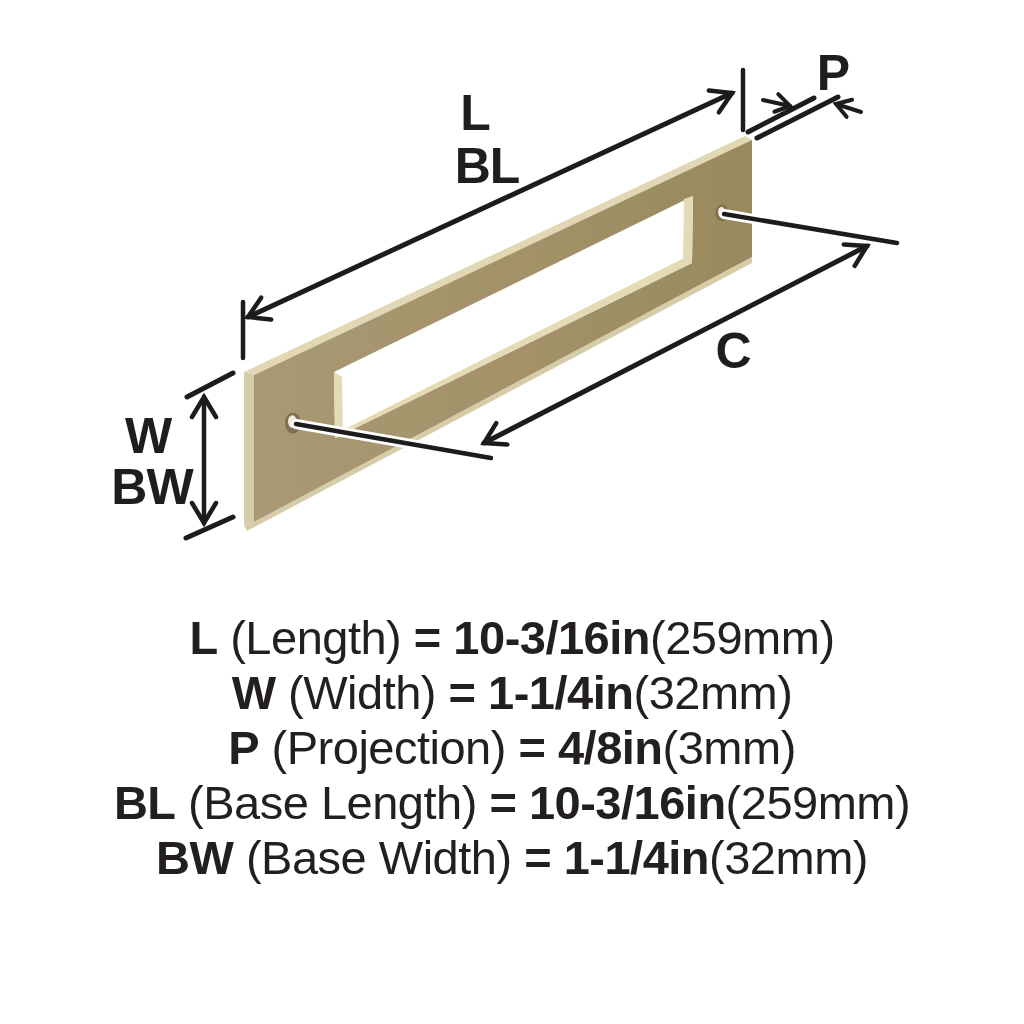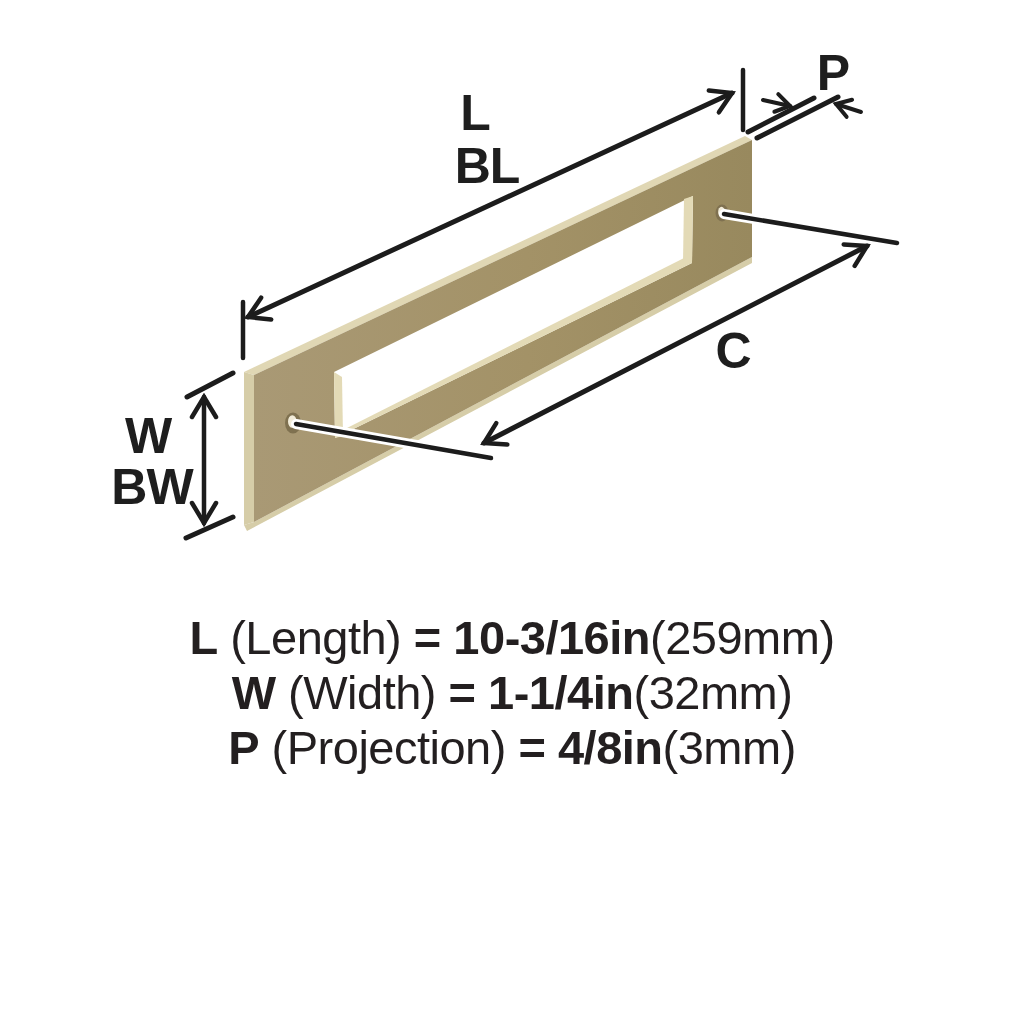--- a/index.html
+++ b/index.html
@@ -108,15 +108,17 @@
   <div class="dim-label" style="left:487px;top:166px;">BL</div>
   <div class="dim-label" style="left:833px;top:73px;">P</div>
   <div class="dim-label" style="left:733px;top:351px;">C</div>
   <div class="dim-label" style="left:148px;top:436px;">W</div>
   <div class="dim-label" style="left:152px;top:487px;">BW</div>
 
   <div id="spec-block">
     <div class="spec-line"><span class="b">L</span> <span class="r">(Length)</span> <span class="b">= 10-3/16in</span><span class="r">(259mm)</span></div>
     <div class="spec-line"><span class="b">W</span> <span class="r">(Width)</span> <span class="b">= 1-1/4in</span><span class="r">(32mm)</span></div>
     <div class="spec-line"><span class="b">P</span> <span class="r">(Projection)</span> <span class="b">= 4/8in</span><span class="r">(3mm)</span></div>
+    <div class="spec-line"><span class="b">BL</span> <span class="r">(Base Length)</span> <span class="b">= 10-3/16in</span><span class="r">(259mm)</span></div>
+    <div class="spec-line"><span class="b">BW</span> <span class="r">(Base Width)</span> <span class="b">= 1-1/4in</span><span class="r">(32mm)</span></div>
   </div>
 
 </div>
 
 </body></html>

